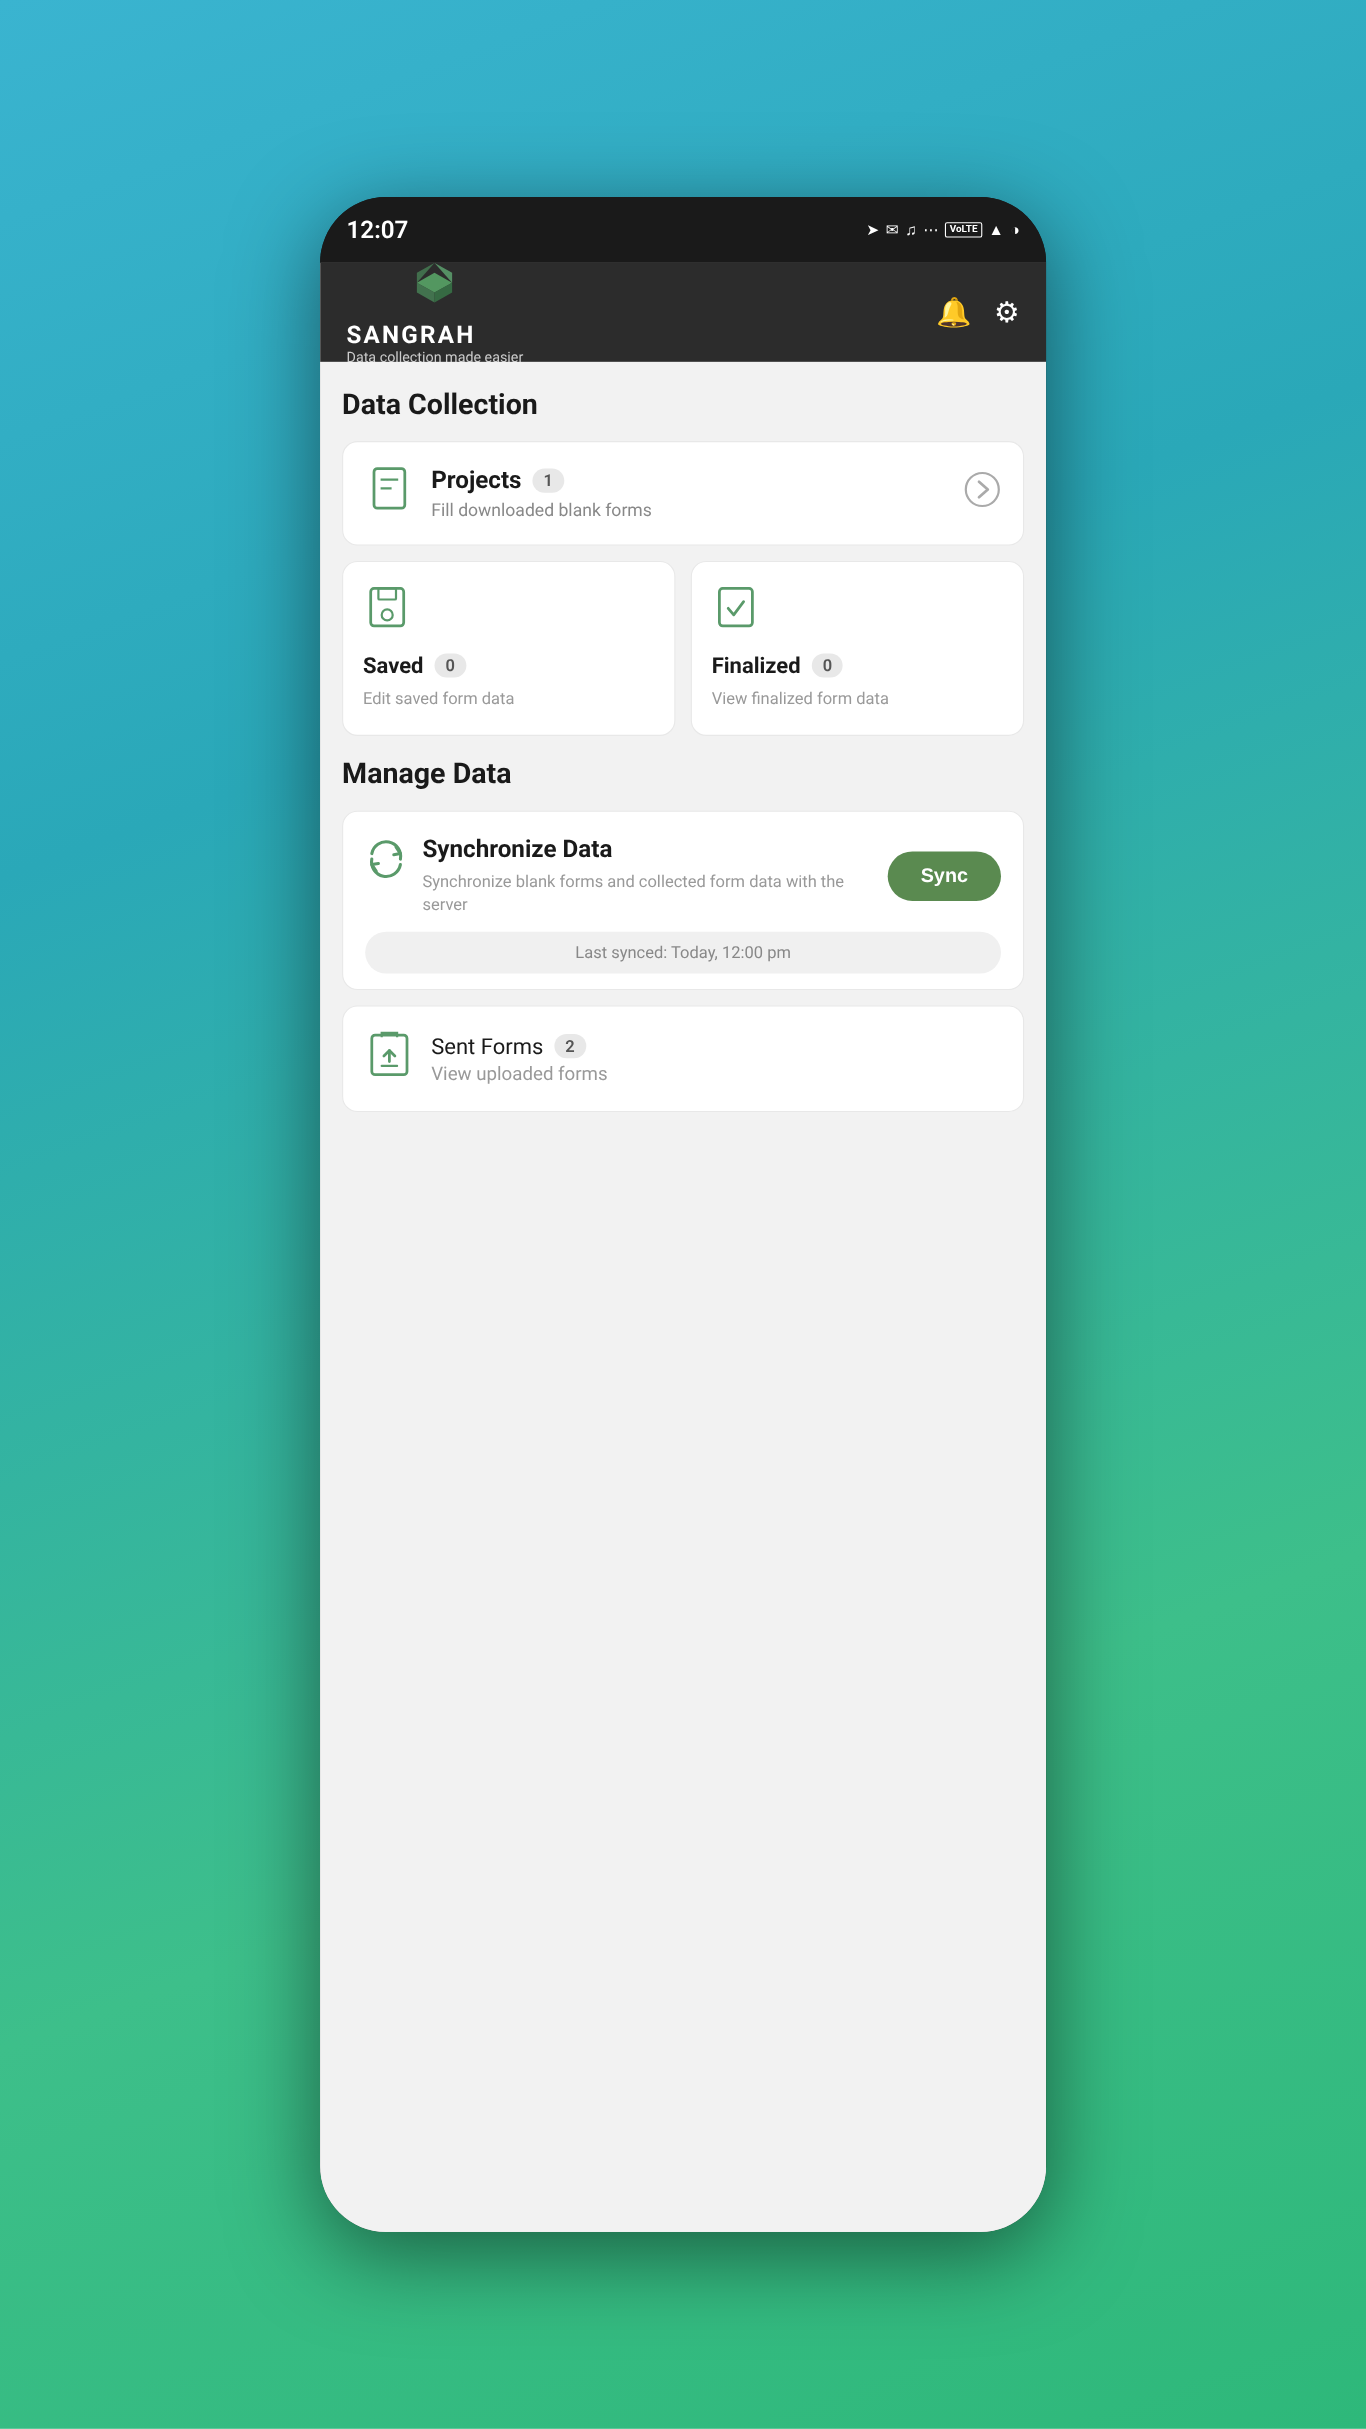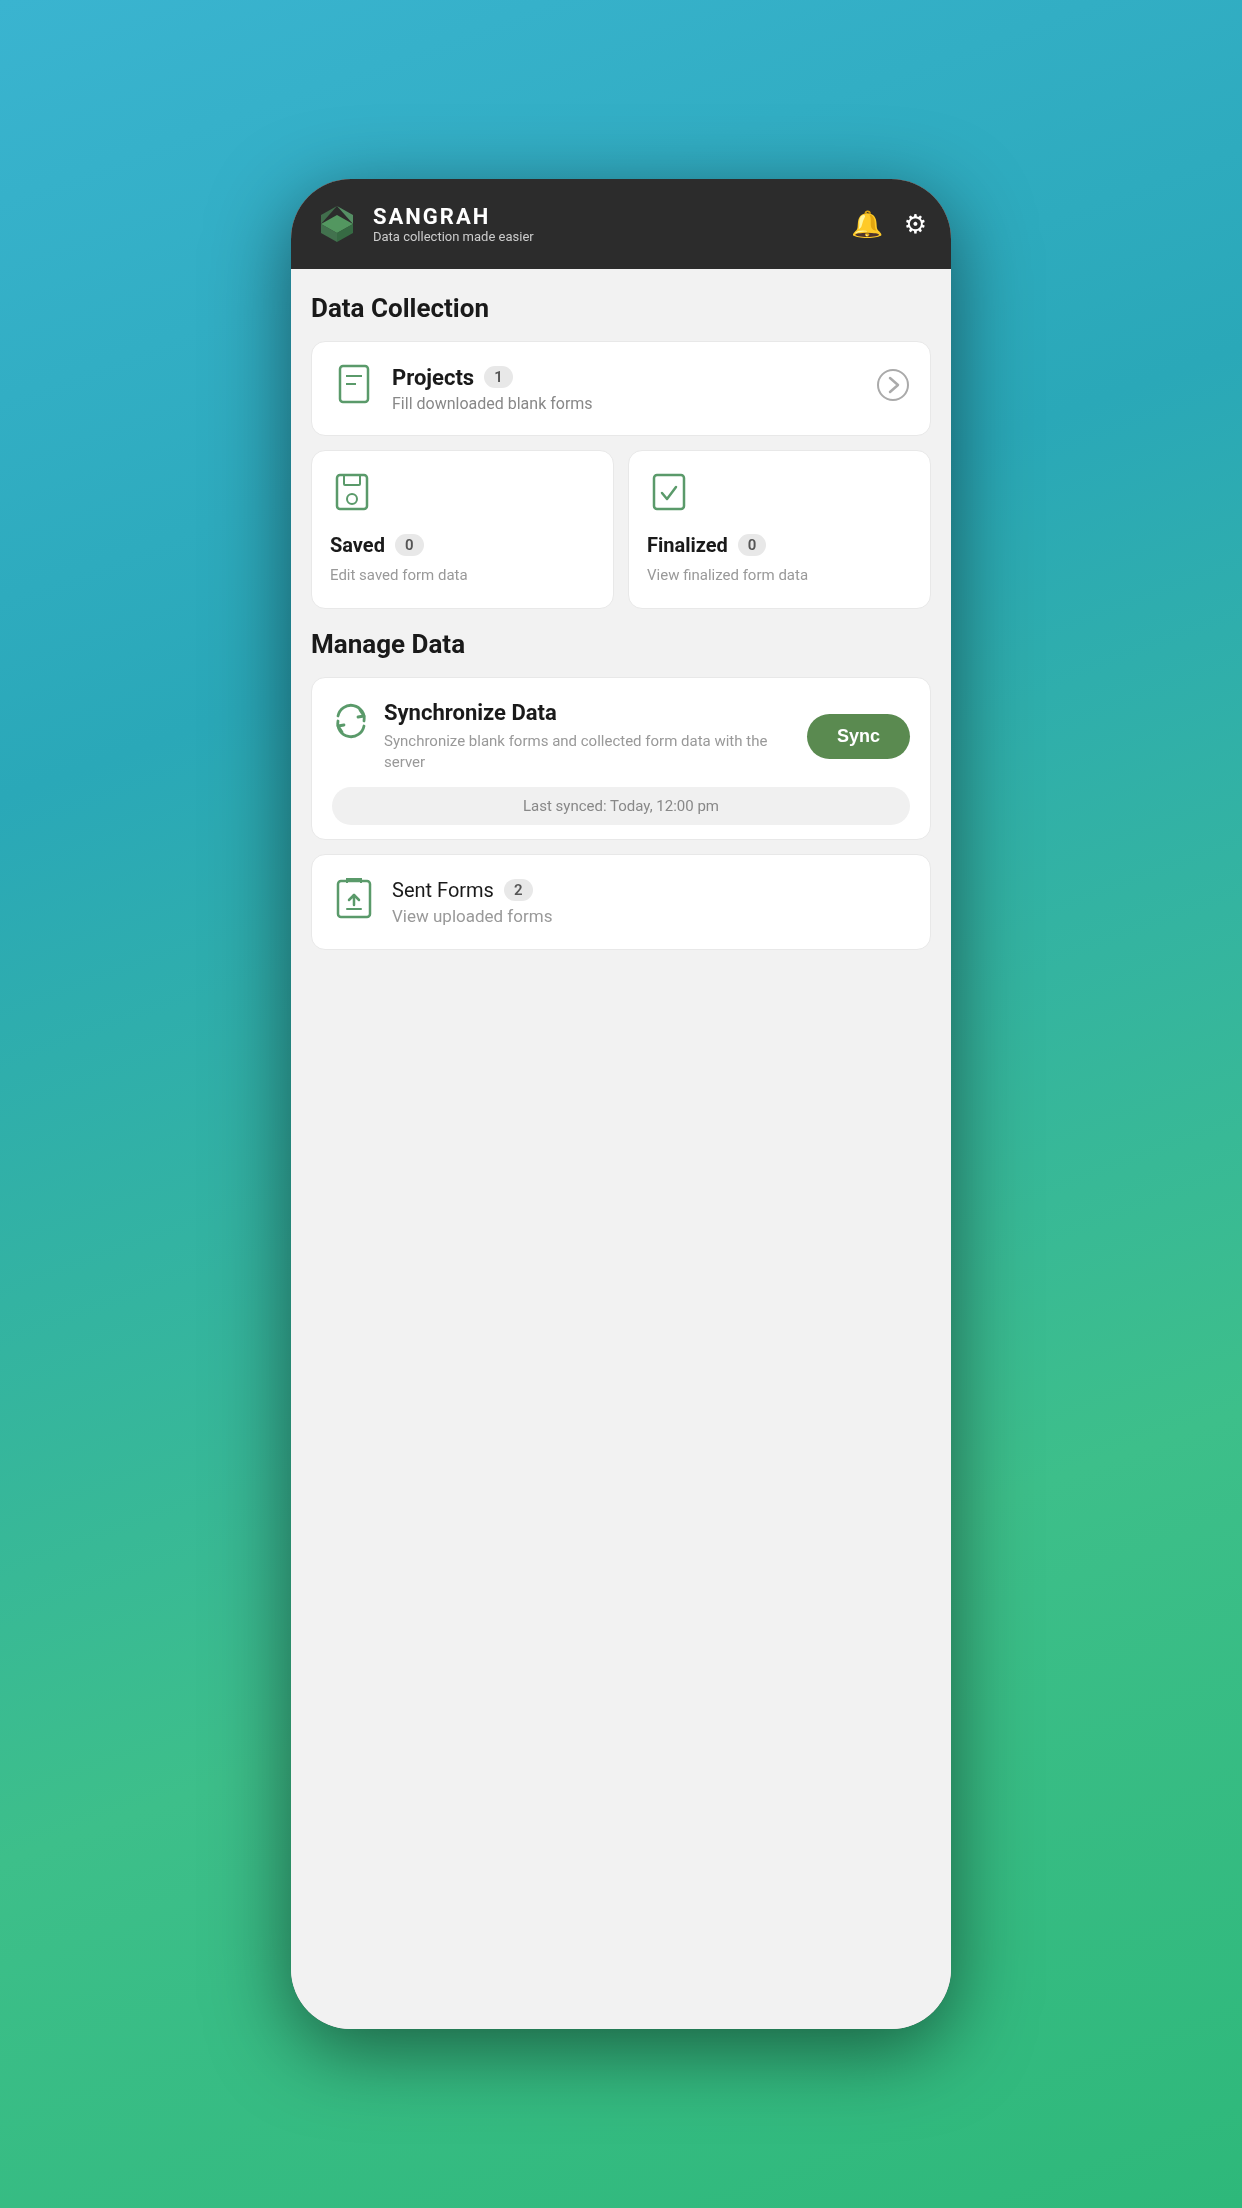--- a/index.html
+++ b/index.html
@@ -79,20 +79,21 @@
       display: flex;
       align-items: center;
       justify-content: space-between;
       padding: 0 24px;
       flex-shrink: 0;
     }
     .app-brand {
       display: flex;
       align-items: center;
       gap: 14px;
+      flex-direction: column;
     }
     .brand-logo {
       width: 44px;
       height: 44px;
     }
     .brand-text-group {
       display: flex;
       flex-direction: column;
     }
     .brand-name {
@@ -310,20 +311,32 @@
     .sent-desc {
       font-size: 17px;
       color: #999;
     }
   </style>
 </head>
 <body>
 
 <div class="phone-frame">
 
+  <div class="status-bar">
+    <span class="status-time">12:07</span>
+    <div class="status-icons">
+      <span class="status-icon-item">➤</span>
+      <span class="status-icon-item">✉</span>
+      <span class="status-icon-item">♫</span>
+      <span class="status-icon-item">⋯</span>
+      <span class="volte-badge">VoLTE</span>
+      <span class="status-icon-item">▲</span>
+      <span class="status-icon-item">◑</span>
+    </div>
+  </div>
 
   <div class="app-content">
 
     <div class="app-header">
       <div class="app-brand">
 
         <svg class="brand-logo" viewBox="0 0 44 44" fill="none" xmlns="http://www.w3.org/2000/svg">
           <polygon points="22,4 38,13 38,22" fill="#5a9a6a" opacity="0.9"></polygon>
           <polygon points="22,4 6,13 6,22" fill="#4a8a5a" opacity="0.7"></polygon>
           <polygon points="6,22 22,31 38,22 22,13" fill="#5aaa6a" opacity="0.85"></polygon>

